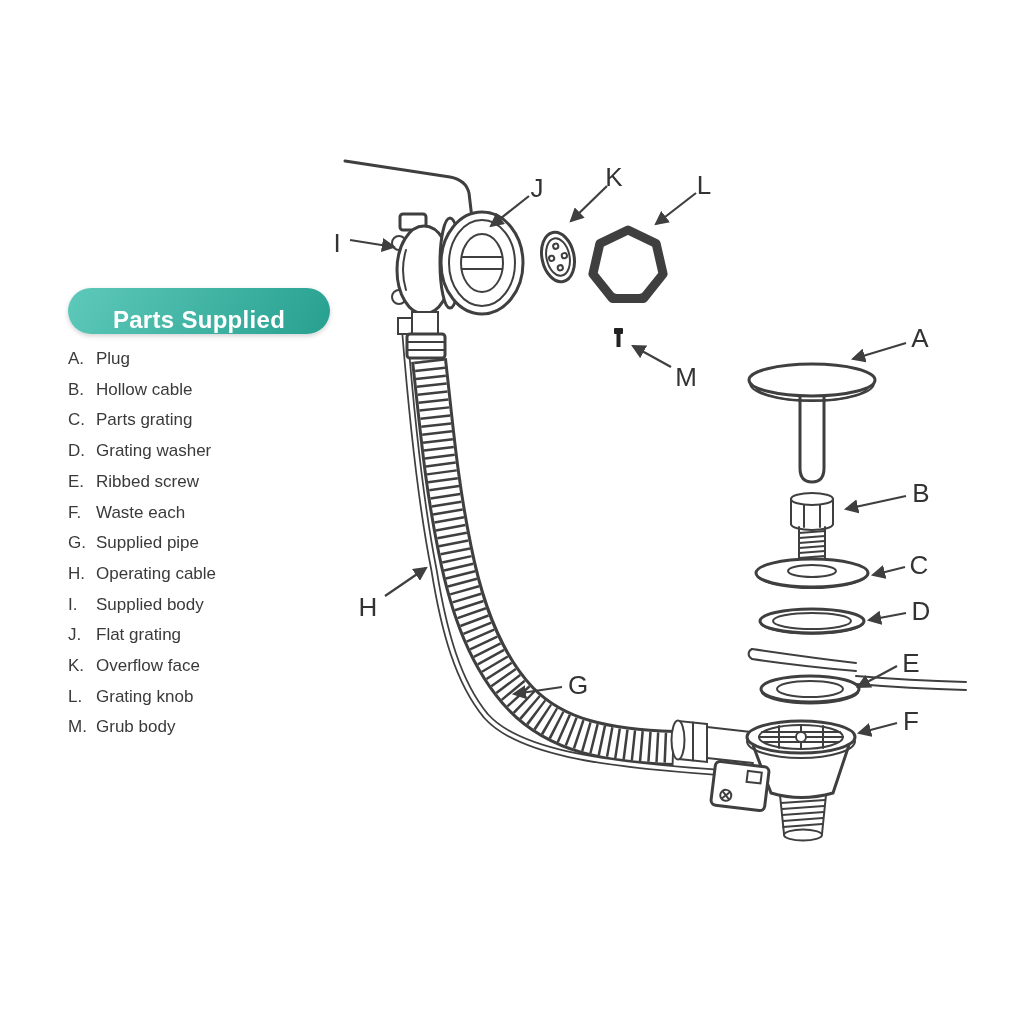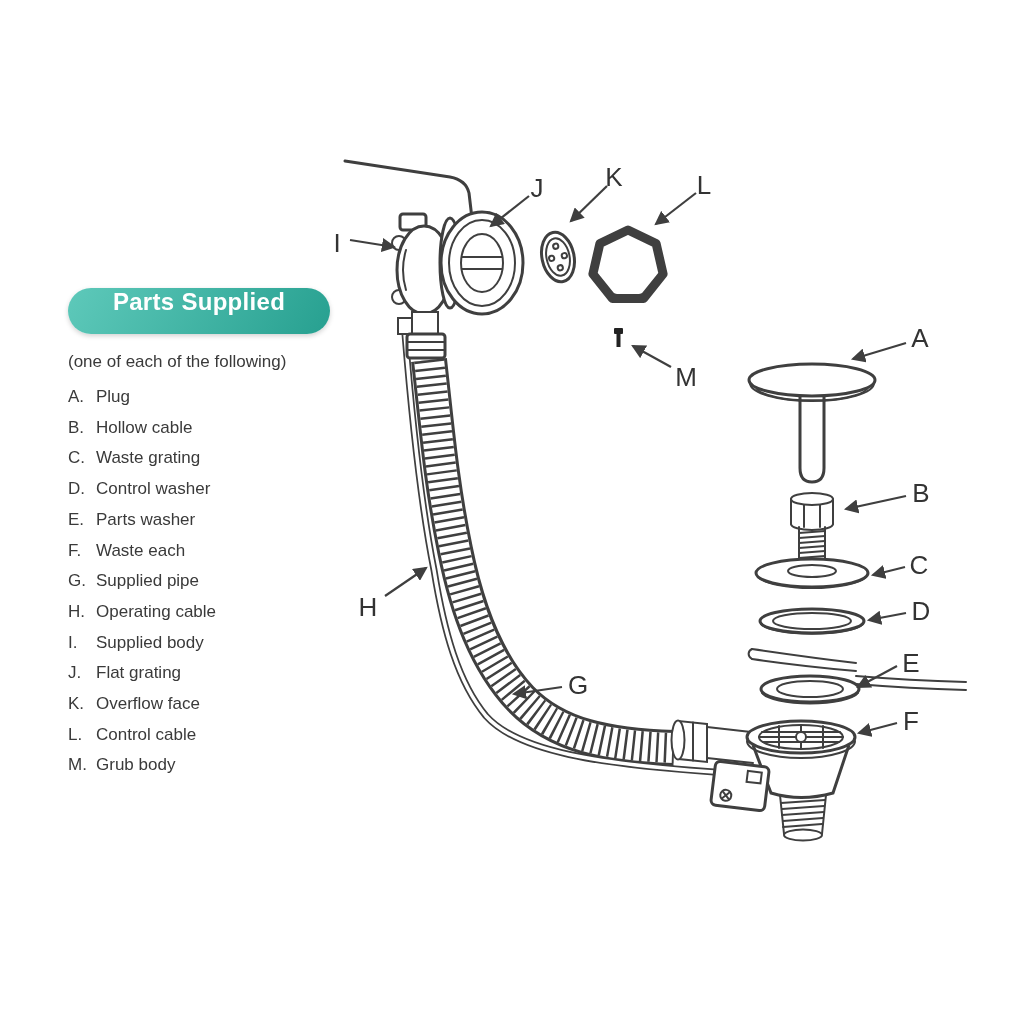--- a/index.html
+++ b/index.html
@@ -12,21 +12,21 @@
   body{
     width:1024px;height:1024px;position:relative;background:#ffffff;
     font-family:"Liberation Sans",sans-serif;overflow:hidden;
   }
   .diagram-svg{position:absolute;left:0;top:0;}
   .parts-panel{position:absolute;left:68px;top:288px;width:300px;}
   .badge{
     width:262px;height:46px;border-radius:23px;
     background:linear-gradient(120deg,var(--badge-teal-1),var(--badge-teal-2));
     color:#ffffff;font-size:24px;font-weight:bold;letter-spacing:.3px;
-    display:flex;align-items:flex-start;justify-content:center;
+    display:flex;align-items:flex-end;justify-content:center;
     box-shadow:0 2px 5px rgba(0,0,0,.18);
   }
   .subtitle{margin-top:18px;font-size:17px;color:var(--text);}
   .parts-list{list-style:none;margin:10px 0 0 0;padding:0;}
   .part{display:flex;font-size:17px;color:var(--text);line-height:30.7px;}
   .pk{width:28px;flex:0 0 28px;}
   
   .ln{fill:none;stroke:var(--line);stroke-width:3;stroke-linecap:round;stroke-linejoin:round;}
   .ln2{fill:none;stroke:var(--line);stroke-width:2;stroke-linecap:round;stroke-linejoin:round;}
   .fw{fill:#ffffff;stroke:var(--line);stroke-width:3;}
@@ -231,41 +231,40 @@
   <g>
     <line class="arrow" x1="385" y1="596" x2="426" y2="568"></line>
     <text class="lbl" text-anchor="middle" x="368" y="616">H</text>
   </g>
 </svg>
 
 <aside class="parts-panel">
   <div class="badge">
     <span>Parts Supplied</span>
   </div>
-  <div class="subtitle">(one of each of the following)</div>
   <ul class="parts-list">
     <li class="part">
         <span class="pk">A.</span>
         <span class="pn">Plug</span>
       </li>
     <li class="part">
         <span class="pk">B.</span>
         <span class="pn">Hollow cable</span>
       </li>
     <li class="part">
         <span class="pk">C.</span>
-        <span class="pn">Waste grating</span>
+        <span class="pn">Parts grating</span>
       </li>
     <li class="part">
         <span class="pk">D.</span>
-        <span class="pn">Control washer</span>
+        <span class="pn">Grating washer</span>
       </li>
     <li class="part">
         <span class="pk">E.</span>
-        <span class="pn">Parts washer</span>
+        <span class="pn">Ribbed screw</span>
       </li>
     <li class="part">
         <span class="pk">F.</span>
         <span class="pn">Waste each</span>
       </li>
     <li class="part">
         <span class="pk">G.</span>
         <span class="pn">Supplied pipe</span>
       </li>
     <li class="part">
@@ -279,20 +278,20 @@
     <li class="part">
         <span class="pk">J.</span>
         <span class="pn">Flat grating</span>
       </li>
     <li class="part">
         <span class="pk">K.</span>
         <span class="pn">Overflow face</span>
       </li>
     <li class="part">
         <span class="pk">L.</span>
-        <span class="pn">Control cable</span>
+        <span class="pn">Grating knob</span>
       </li>
     <li class="part">
         <span class="pk">M.</span>
         <span class="pn">Grub body</span>
       </li>
   </ul>
 </aside>
 
 </body></html>

